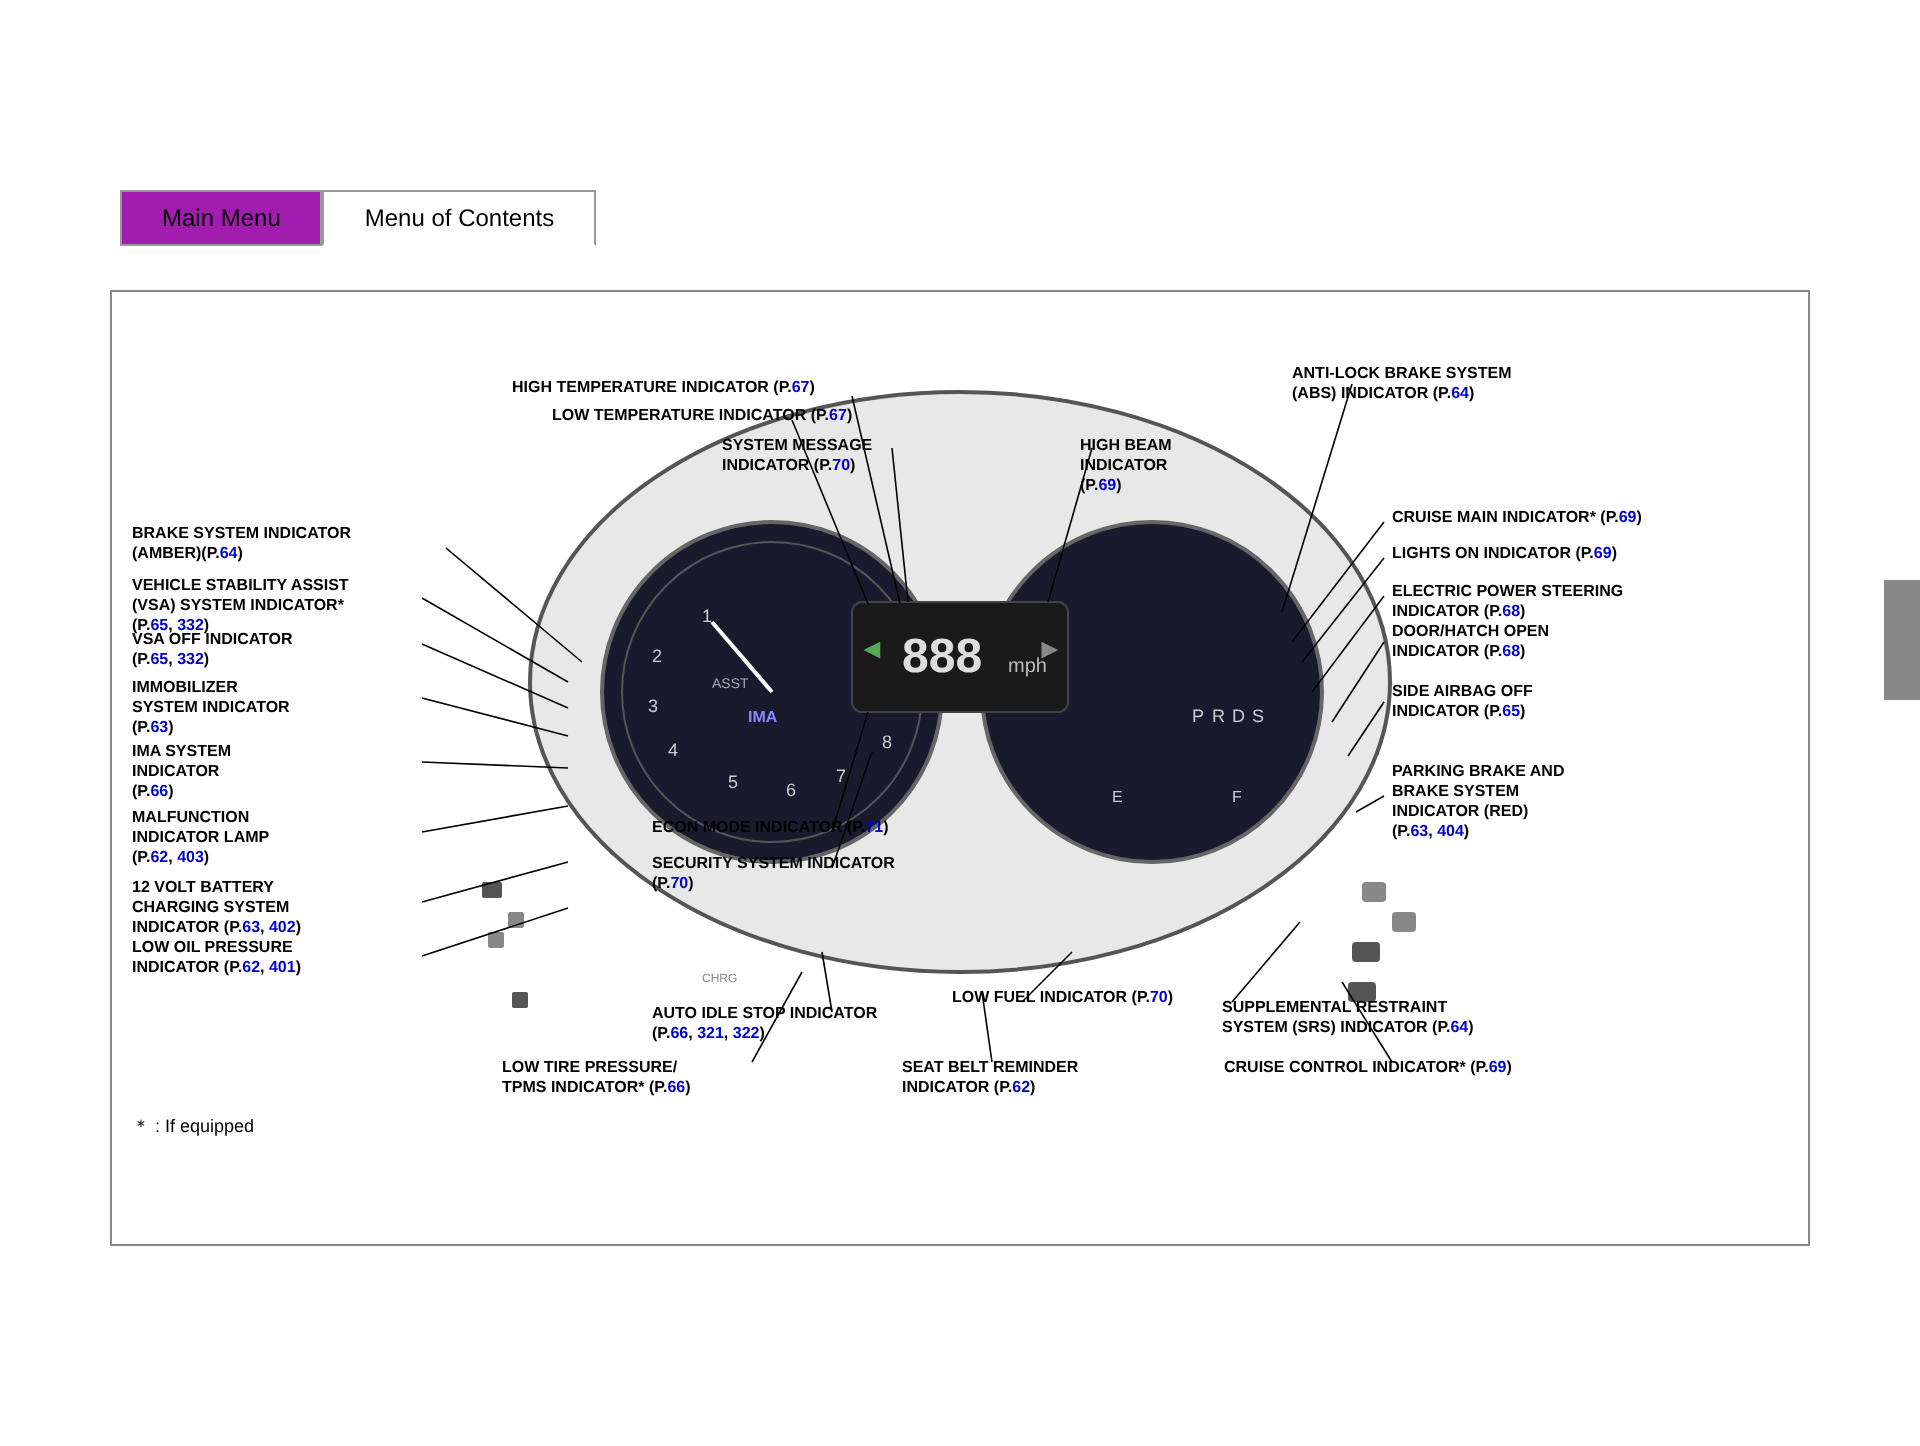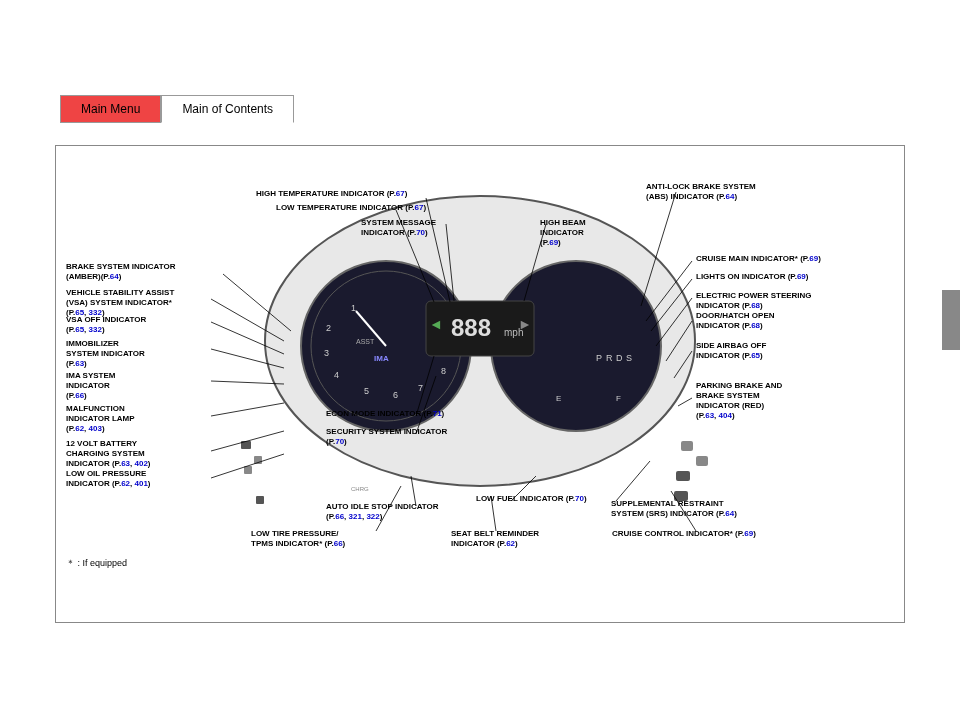--- a/index.html
+++ b/index.html
@@ -22,21 +22,21 @@
     }
     .nav-btn {
       padding: 6px 20px;
       border: 1px solid #999;
       background: #e8e8e8;
       font-size: 12px;
       cursor: pointer;
       color: #000;
     }
     .nav-btn:first-child {
-      background: #ef4444;
+      background: #a21caf;
     }
     .nav-btn.active {
       background: #ffffff;
       border-bottom: 1px solid #fff;
     }
 
     
     .right-tab {
       position: absolute;
       right: 0;
@@ -55,21 +55,21 @@
       bottom: 100px;
       border: 1px solid #888;
       background: #fff;
     }
   </style>
 </head>
 <body>
 
 <div class="top-nav">
   <button class="nav-btn">Main Menu</button>
-  <button class="nav-btn active">Main of Contents</button>
+  <button class="nav-btn active">Menu of Contents</button>
 </div>
 
 <div class="right-tab"></div>
 
 <div class="diagram-container">
 
   
   <svg width="848" height="430" viewBox="0 0 848 430">
 
     <ellipse cx="424" cy="195" rx="215" ry="145" fill="#e8e8e8" stroke="#555" stroke-width="2"></ellipse>

